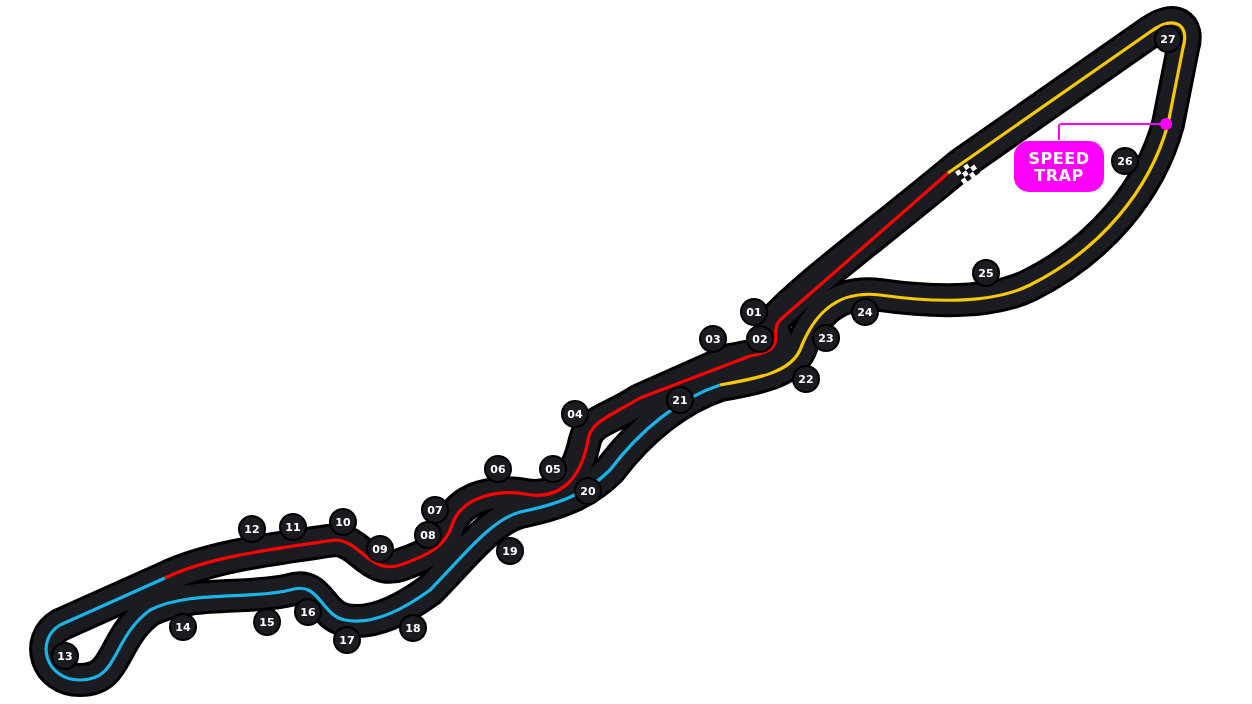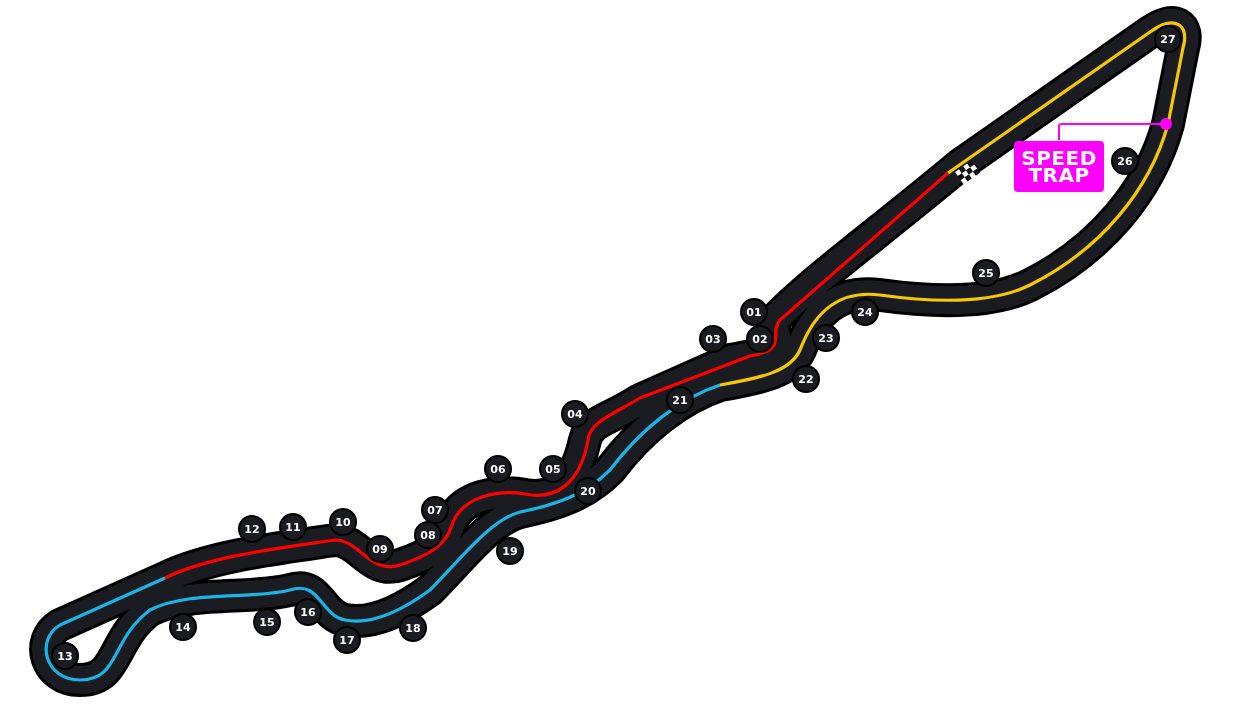--- a/index.html
+++ b/index.html
@@ -6,22 +6,22 @@
   body { width: 1252px; height: 704px; position: relative; overflow: hidden;
          font-family: "DejaVu Sans", sans-serif; }
   #map { position: absolute; left: 0; top: 0; width: 1252px; height: 704px; }
   .track-outline { fill: none; stroke: #000000; stroke-width: 34; stroke-linecap: round; stroke-linejoin: round; }
   .track-body { fill: none; stroke: #1b1b22; stroke-width: 28; stroke-linecap: round; stroke-linejoin: round; }
   .sector { fill: none; stroke-width: 3.2; stroke-linecap: butt; stroke-linejoin: round; }
   .turn-bg { fill: #1b1b22; stroke: #000; stroke-width: 2; }
   .turn-text { fill: #ffffff; font-family: "DejaVu Sans", sans-serif; font-weight: bold; font-size: 11px;
                text-anchor: middle; dominant-baseline: central; }
   .speed-trap { position: absolute; left: 1014px; top: 141px; width: 90px; height: 51px;
-                background: #ff00ff; border-radius: 4px; color: #fff;
-                font-family: "DejaVu Sans", sans-serif; font-weight: bold; font-size: 20px;
+                background: #ff00ff; border-radius: 15px; color: #fff;
+                font-family: "DejaVu Sans", sans-serif; font-weight: bold; font-size: 16px;
                 line-height: 17px; text-align: center; display: flex; flex-direction: column;
                 justify-content: center; letter-spacing: 0.5px; }
 </style>
 </head>
 <body>
 
 <svg id="map" viewBox="0 0 1252 704" xmlns="http://www.w3.org/2000/svg">
 
   <g>
     <path class="track-outline" d="

